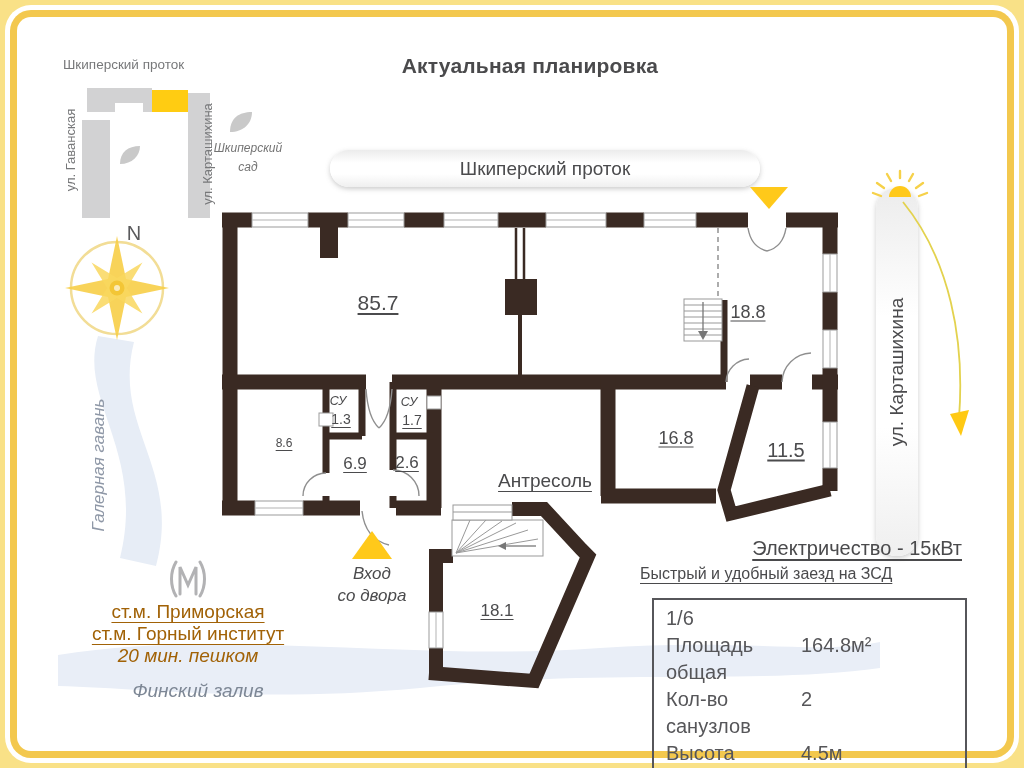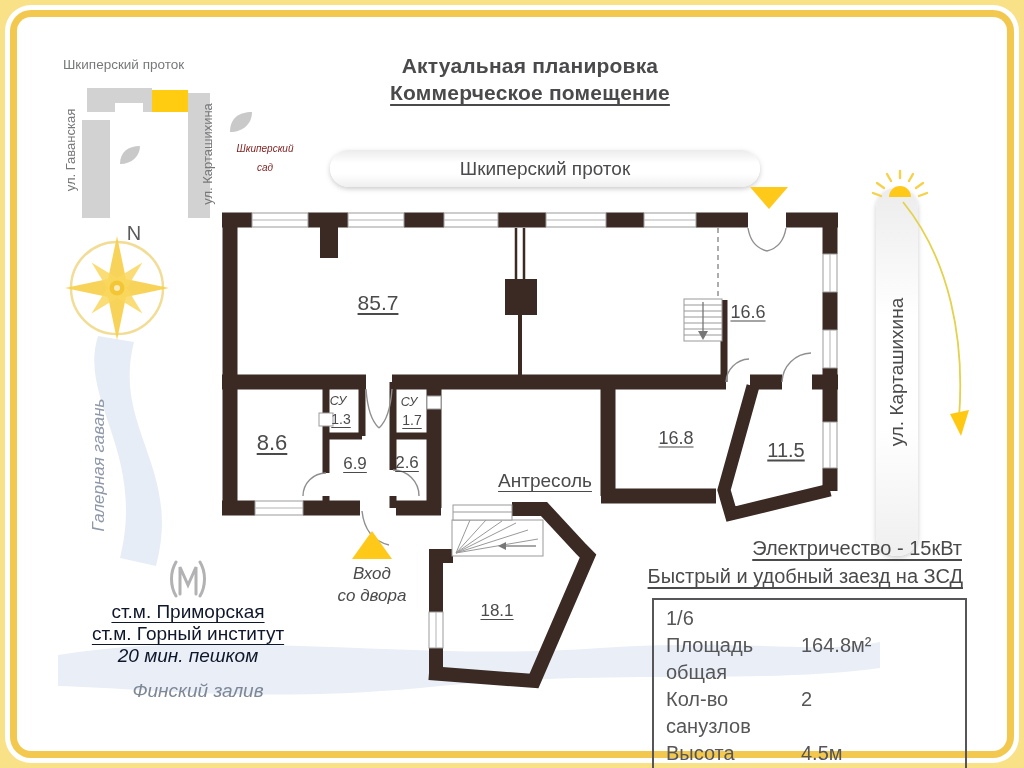--- a/index.html
+++ b/index.html
@@ -21,33 +21,33 @@
   .band-top{left:330px;top:150px;width:430px;height:37px}
   .band-top span{position:absolute;left:50%;top:50%;white-space:nowrap;font-size:19px;
         font-weight:500;color:#4b4b4d}
   .band-right{left:876px;top:188px;width:42px;height:368px}
   .band-right span{position:absolute;left:50%;top:50%;font-size:19px;font-weight:500;color:#4b4b4d}
   .rlabel{position:absolute;z-index:4;color:#4b4b4d;font-weight:500;white-space:nowrap;
           text-decoration:underline;text-underline-offset:3px}
   .wc{position:absolute;z-index:4;color:#4b4b4d;font-style:italic;font-size:12.5px;white-space:nowrap}
   .mini{left:55px;top:52px;width:172px;height:178px}
   .mini-label{position:absolute;color:#77787a;font-size:13.5px;white-space:nowrap;font-weight:500}
-  .sad-text{left:213px;top:139px;width:104px;text-align:center;font-style:italic;
-            color:#7f1d1d;font-size:10px;line-height:19px}
+  .sad-text{left:196px;top:139px;width:104px;text-align:center;font-style:italic;
+            color:#737373;font-size:12px;line-height:19px}
   .north{left:134px;top:233px;font-size:20px;font-weight:500;color:#5a5a5c}
   .water-left{left:99px;top:465px;font-size:17px;font-style:italic;color:#8f98a7;font-weight:500}
   .water-bottom{left:198px;top:691px;font-size:19px;font-style:italic;color:#7d8795;font-weight:500;white-space:nowrap}
   .entry{left:312px;top:563px;width:120px;text-align:center;font-style:italic;font-size:17px;
          line-height:22px;color:#4b4b4d;font-weight:500}
   .mezz{left:485px;top:470px;width:120px;text-align:center;font-size:19px;font-weight:500;color:#4a4a4c}
   .metro-text{left:78px;top:601px;width:220px;text-align:center;font-size:19px;line-height:22px;
-              color:#0f172a;font-weight:500}
+              color:#a16207;font-weight:500}
   .metro-text .it{font-style:italic;text-decoration:none}
   .elec{left:640px;top:537px;width:322px;text-align:right;font-size:20px;font-weight:500}
-  .zsd{left:640px;top:565px;width:323px;text-align:right;font-size:20px;font-weight:500}
+  .zsd{left:640px;top:565px;width:323px;font-size:16px;font-weight:500}
   .specbox{left:652px;top:598px;width:287px;border:2px solid #56565a;padding:5px 12px;
            font-size:20px;color:#565659}
   .specrow{display:flex;line-height:27px}
   .specrow .lab{flex:1}
   .specrow .val{width:152px}
 </style>
 </head>
 <body>
 
 <div class="page"></div>
@@ -147,21 +147,20 @@
     <circle cx="117" cy="288" r="46" stroke="#f2dd96" stroke-width="2.5" fill="none"></circle>
     <path d="M117,236 L126,279 L169,288 L126,297 L117,340 L108,297 L65,288 L108,279 Z" fill="#f7ce47" opacity="0.9"></path>
     <path d="M117,252 L124,281 L153,288 L124,295 L117,324 L110,295 L81,288 L110,281 Z" transform="rotate(45 117 288)" fill="#f9d75e" opacity="0.85"></path>
     <circle cx="117" cy="288" r="7.5" fill="#f3c636"></circle>
     <circle cx="117" cy="288" r="3" fill="#ffffff" opacity="0.65"></circle>
   </g>
 </svg>
 
 <div class="abs title">
   <div>Актуальная планировка</div>
-  <div class="u">Коммерческое помещение</div>
 </div>
 
 <div class="abs mini" style="left:55px;top:52px;width:172px;height:178px;">
   <svg width="172" height="178" viewBox="0 0 172 178" style="position:absolute;left:0;top:0">
     <rect x="27" y="68" width="28" height="98" fill="#d2d2d3"></rect>
     <rect x="32" y="36" width="65" height="24" fill="#d2d2d3"></rect>
     <rect x="60" y="51" width="28" height="9" fill="#ffffff"></rect>
     <rect x="97" y="38" width="36" height="22" fill="#ffcc12"></rect>
     <rect x="133" y="41" width="22" height="125" fill="#d2d2d3"></rect>
     <path d="M65,112 C65,100 73,94 85,94 C85,104 77,112 65,112 Z" fill="#c9c9c9"></path>
@@ -178,22 +177,22 @@
   <div>Шкиперский</div>
   <div>сад</div>
 </div>
 
 <span class="abs north c">N</span>
 
 <span class="abs water-left vert">Галерная гавань</span>
 <span class="abs water-bottom c">Финский залив</span>
 
 <span class="rlabel c" style="left:378px;top:303px;font-size:21px">85.7</span>
-<span class="rlabel c" style="left:748px;top:312px;font-size:18px">16.6</span>
-<span class="rlabel c" style="left:272px;top:443px;font-size:22px">8.6</span>
+<span class="rlabel c" style="left:748px;top:312px;font-size:18px">18.8</span>
+<span class="rlabel c" style="left:284px;top:443px;font-size:12px">8.6</span>
 <span class="wc c" style="left:338px;top:401px">СУ</span>
 <span class="rlabel c" style="left:341px;top:419px;font-size:14px">1.3</span>
 <span class="wc c" style="left:409px;top:402px">СУ</span>
 <span class="rlabel c" style="left:412px;top:420px;font-size:14px">1.7</span>
 <span class="rlabel c" style="left:355px;top:464px;font-size:17px">6.9</span>
 <span class="rlabel c" style="left:407px;top:463px;font-size:17px">2.6</span>
 <span class="rlabel c" style="left:676px;top:438px;font-size:18px">16.8</span>
 <span class="rlabel c" style="left:786px;top:450px;font-size:20px">11.5</span>
 <span class="rlabel c" style="left:497px;top:611px;font-size:17px">18.1</span>
 

